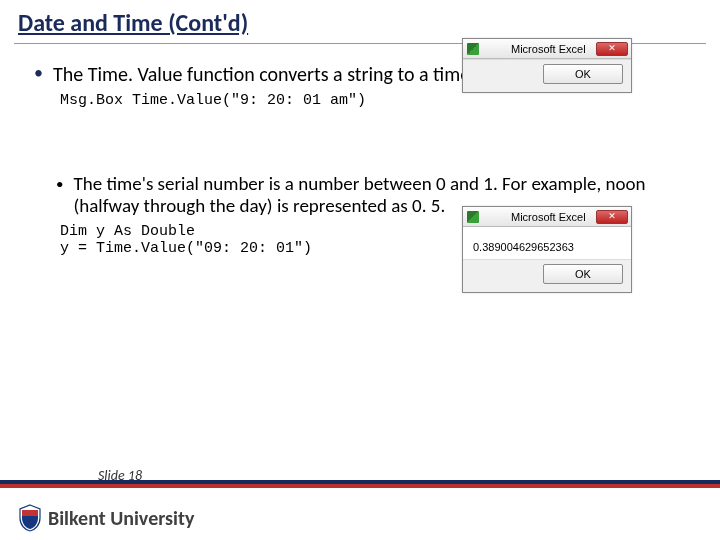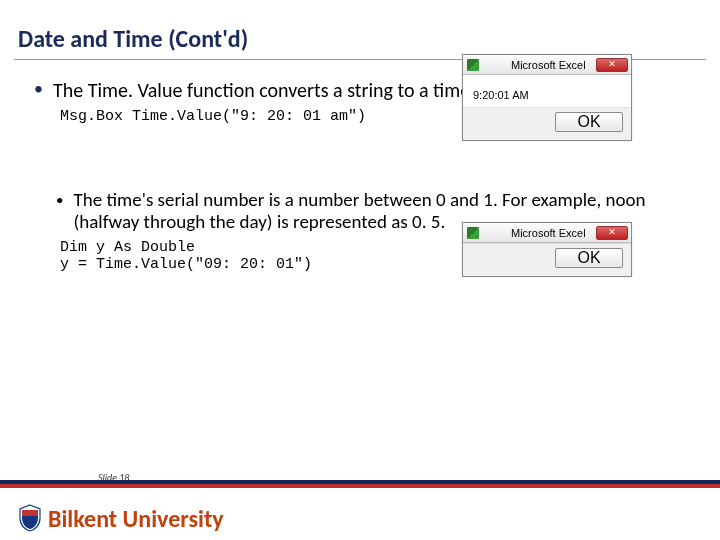--- a/index.html
+++ b/index.html
@@ -5,21 +5,22 @@
   * { margin: 0; padding: 0; box-sizing: border-box; }
   body {
     width: 720px; height: 540px;
     font-family: Calibri, Arial, sans-serif;
     background: #fff; color: #000;
     position: relative;
   }
   .title {
     font-size: 24px; font-weight: bold;
     color: #1a2a5a;
-    padding: 24px 0 4px 18px;
+    padding: 8px 0 4px 18px;
+    text-decoration: underline;
   }
   .hr1 { border: none; border-top: 1px solid #999; margin: 2px 14px 0 14px; }
   .content { padding: 18px 28px 0 34px; position: relative; }
   .b1 { display: flex; }
   .b1 .dot { color: #1a2a5a; font-size: 18px; margin-right: 10px; line-height: 22px; }
   .b1 .txt { font-size: 20px; line-height: 24px; }
   .code1 {
     font-family: "Courier New", monospace;
     font-size: 15px; margin: 6px 0 0 26px;
   }
@@ -59,22 +60,22 @@
     padding: 14px 10px 6px 10px;
     font-size: 11px; background: #fff;
   }
   .dlg .btnrow {
     padding: 4px 8px 8px 0;
     background: #f0f0f0;
     border-top: 1px solid #ddd;
     display:flex; justify-content:flex-end;
   }
   .dlg .okbtn {
-    width: 68px; height: 20px;
-    font-size: 16px; text-align:center;
+    width: 80px; height: 20px;
+    font-size: 11px; text-align:center;
     background: linear-gradient(#fff,#e7e7e7);
     border: 1px solid #8a8a8a;
     border-radius: 2px;
     display:flex; align-items:center; justify-content:center;margin-left:29px;
   }
   .dlg1 { top: -6px; right: 88px; }
   .dlg2 { top: 162px; right: 88px; }
 
   .b2 { display:flex; margin: 64px 0 0 22px; }
   .b2 .dot { font-size: 15px; margin-right: 10px; color:#000; line-height:22px; }
@@ -89,28 +90,28 @@
   }
   .ruler .r1 { height:4px; background:#16295d; }
   .ruler .r2 { height:4px; background:#bc2f2f; }
   .footer {
     position:absolute; left:0; right:0; bottom:0;
     height: 44px; display:flex; align-items:center;
     padding-left: 18px;
   }
   .slidenum {
     position:absolute; left:98px; bottom:56px;
-    font-size:10px; font-style:italic; color:#333;
+    font-size:14px; font-style:italic; color:#333;
   }
   .crest {
     width: 24px; height: 28px; margin-right:6px;
     position:relative;
   }
   .crest svg { width:24px; height:28px; }
-  .univ { font-size:24px; font-weight:bold; color:#c2410c; }
+  .univ { font-size:20px; font-weight:bold; color:#404040; }
 </style>
 </head>
 <body>
 
 <div class="title">Date and Time (Cont'd)</div>
 <hr class="hr1">
 
 <div class="content">
 
   <div class="b1">
@@ -118,41 +119,41 @@
     <div class="txt">The Time. Value function converts a string to a time serial number.</div>
   </div>
   <div class="code1">Msg.Box Time.Value("9: 20: 01 am")</div>
 
   <div class="dlg dlg1">
     <div class="titlebar">
       <div class="xlicon"></div>
       <div class="ttext">Microsoft Excel</div>
       <div class="xbtn">✕</div>
     </div>
-    <div class="body">9:20:01 AM</div>
     <div class="btnrow">
       <div class="okbtn">OK</div>
     </div>
   </div>
 
   <div class="b2">
     <div class="dot">•</div>
     <div class="txt">The time's serial number is a number between 0 and 1. For example, noon (halfway through the day) is represented as 0. 5.</div>
   </div>
   <div class="code2">
     <div>Dim y As Double</div>
     <div>y = Time.Value("09: 20: 01")</div>
   </div>
 
   <div class="dlg dlg2">
     <div class="titlebar">
       <div class="xlicon"></div>
       <div class="ttext">Microsoft Excel</div>
       <div class="xbtn">✕</div>
     </div>
+    <div class="body">0.389004629652363</div>
     <div class="btnrow">
       <div class="okbtn">OK</div>
     </div>
   </div>
 
 </div>
 
 <div class="slidenum">Slide 18</div>
 
 <div class="ruler">

